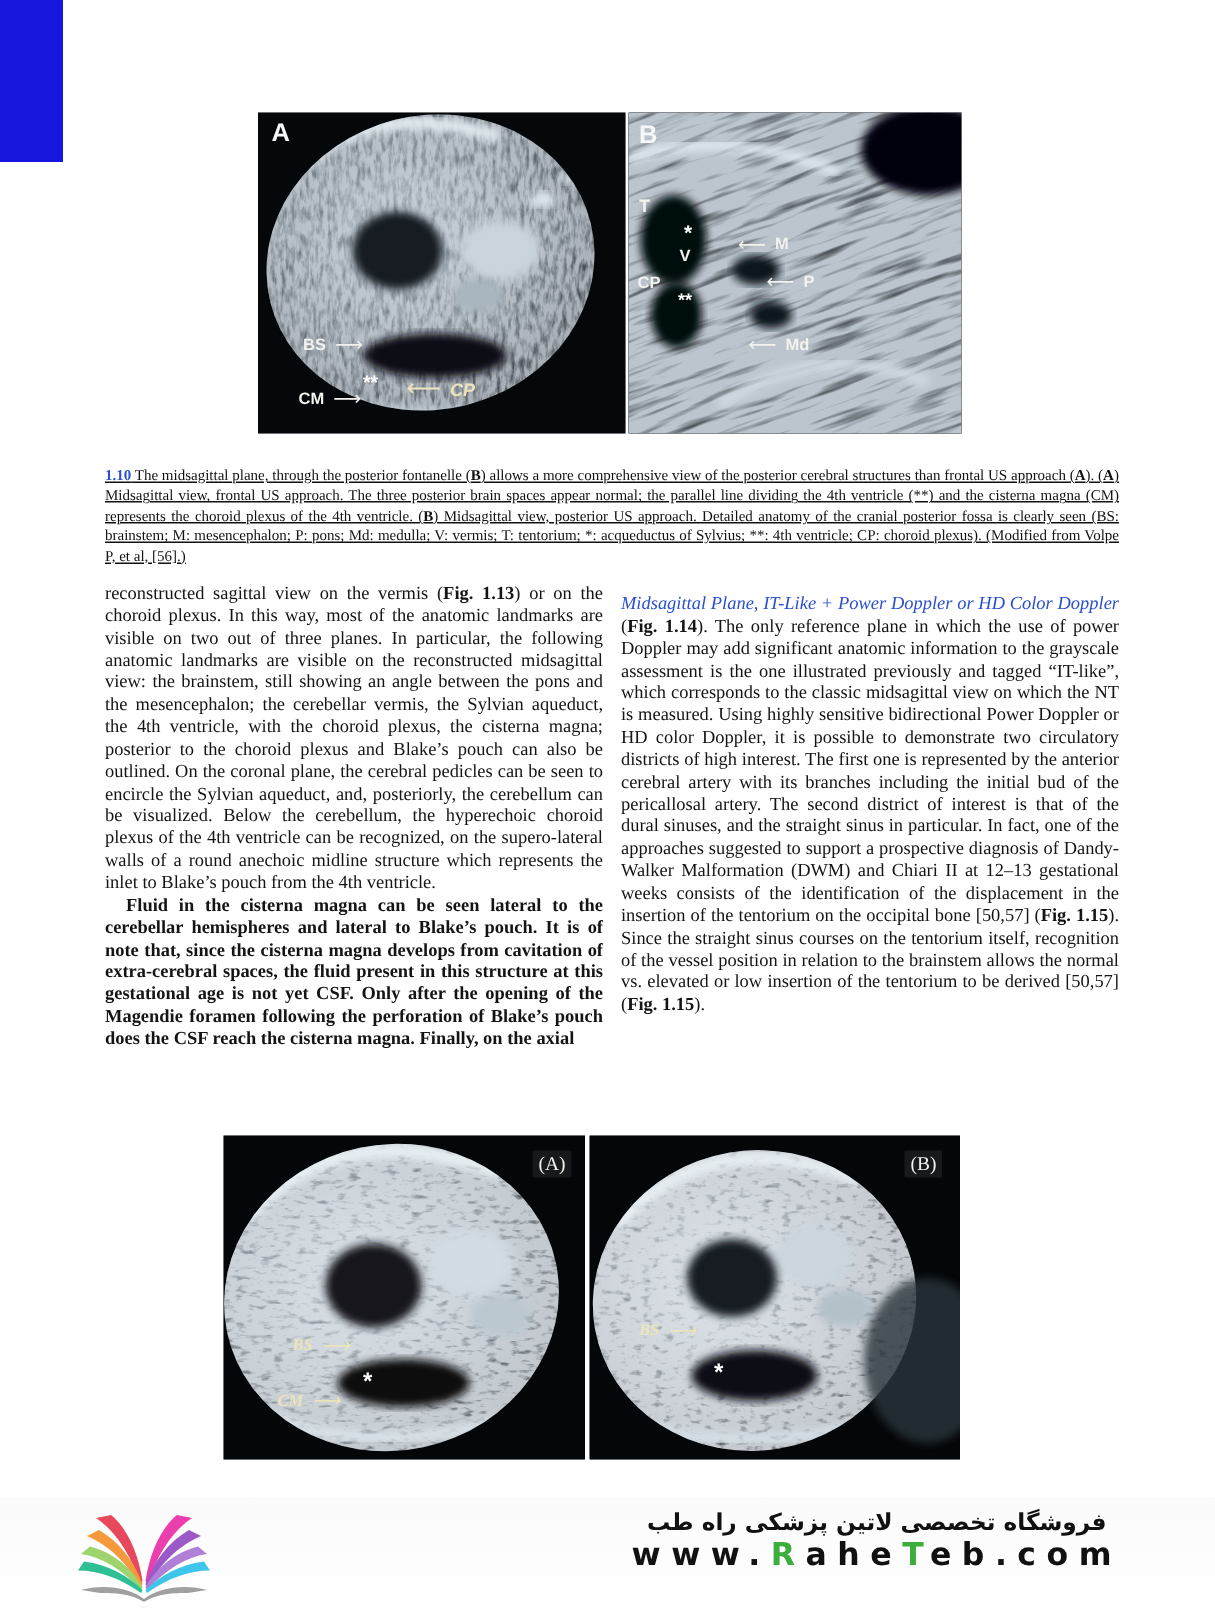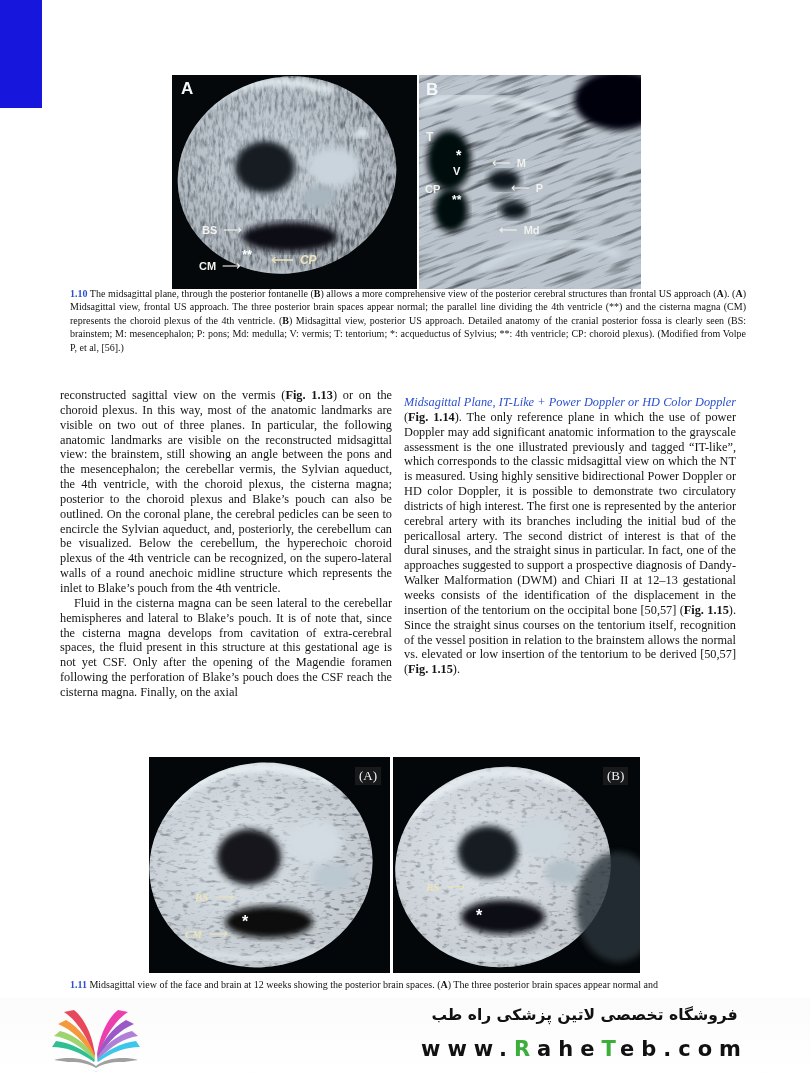--- a/index.html
+++ b/index.html
@@ -16,39 +16,39 @@
   .uspanel svg{display:block;}
   .pl{position:absolute;color:#f5f7f8;font-family:"Liberation Sans",sans-serif;font-weight:700;}
   .ann{position:absolute;display:inline-flex;align-items:center;gap:6px;color:#f2f2ee;
        font-family:"Liberation Sans",sans-serif;font-size:11px;font-weight:600;white-space:nowrap;}
   .ann .arr{font-size:13px;font-weight:400;line-height:1;}
   .ann.yellow{color:#ece4bb;}
   .ann.serifit{font-family:"Liberation Serif",serif;font-style:italic;font-weight:600;}
   .stars{position:absolute;color:#ffffff;font-family:"Liberation Sans",sans-serif;font-weight:700;}
   
   .caption{position:absolute;left:70px;width:676px;font-size:10px;line-height:13.4px;text-align:justify;color:#111;}
-  .cap110{top:287px;}
+  .cap110{top:311px;text-decoration:underline;}
   .cap111{top:978px;}
   
-  .bodycols{position:absolute;left:60px;top:388px;width:676px;display:flex;gap:12px;
+  .bodycols{position:absolute;left:70px;top:388px;width:676px;display:flex;gap:12px;
             font-size:12.3px;line-height:14.85px;text-align:justify;color:#141414;}
   .col{width:332px;}
   .col p{margin:0;}
-  .col p.indent{text-indent:14px;}
+  .col p.indent{text-indent:14px;font-weight:bold;}
   .col p.spaced{margin-top:7px;}
   
   .fig111{position:absolute;left:149px;top:757px;display:flex;gap:3px;background:#fff;}
   .pl-paren{position:absolute;color:#f2f2f2;font-family:"Liberation Serif",serif;font-weight:400;
             font-size:13px;padding:1px 4px;background:rgba(40,40,40,.55);}
   
   .footer{position:absolute;left:0;top:998px;width:810px;height:82px;background:linear-gradient(180deg,#fbfbfb,#ffffff);}
   .logo{position:absolute;left:50px;top:6px;}
   .footer-text{position:absolute;right:62px;top:8px;text-align:center;}
   .persian{direction:rtl;font-family:"DejaVu Sans",sans-serif;font-weight:700;font-size:15.5px;color:#111;}
-  .url{margin-top:13px;font-family:"DejaVu Sans",sans-serif;font-weight:700;font-size:21px;
+  .url{margin-top:0;font-family:"DejaVu Sans",sans-serif;font-weight:700;font-size:21px;
        letter-spacing:7px;color:#111;white-space:nowrap;}
 </style>
 </head>
 <body>
 
 <div class="page">
 
   <div class="corner-blue" style="background:#1616dd;"></div>
 
 
@@ -244,21 +244,20 @@
       </svg>
       <span class="pl-paren" style="left:210px;top:10px;">(B)</span>
       <span class="ann yellow serifit" style="left:33px;top:123px;">
         <span>BS</span>
         <span class="arr">⟶</span>
       </span>
       <span class="stars" style="left:83px;top:150px;font-size:16px;">*</span>
     </div>
   </div>
 
-  <div class="caption cap111"><span style="font-weight: 700; color: rgb(42, 79, 208);">1.11</span><span>   Midsagittal view of the face and brain at 12 weeks showing the posterior brain spaces. (</span><span style="font-weight: 700;">A</span><span>) The three posterior brain spaces appear normal and</span></div>
 
   <div class="footer">
     <div class="logo">
       <svg width="92" height="72" viewBox="0 0 92 72">
         <g>
           <path d="M44,52 C36,30 26,16 14,8 L24,6 C34,14 42,30 45,50 Z" fill="#e8485c"></path>
           <path d="M44,54 C33,36 22,26 8,20 L16,16 C30,24 40,38 45,52 Z" fill="#f59a3c"></path>
           <path d="M44,56 C31,42 18,34 4,32 L10,27 C26,31 38,42 45,54 Z" fill="#9ed46e"></path>
           <path d="M44,58 C30,48 16,43 2,43 L6,37 C22,39 36,47 45,56 Z" fill="#2fbf95"></path>
         </g>

